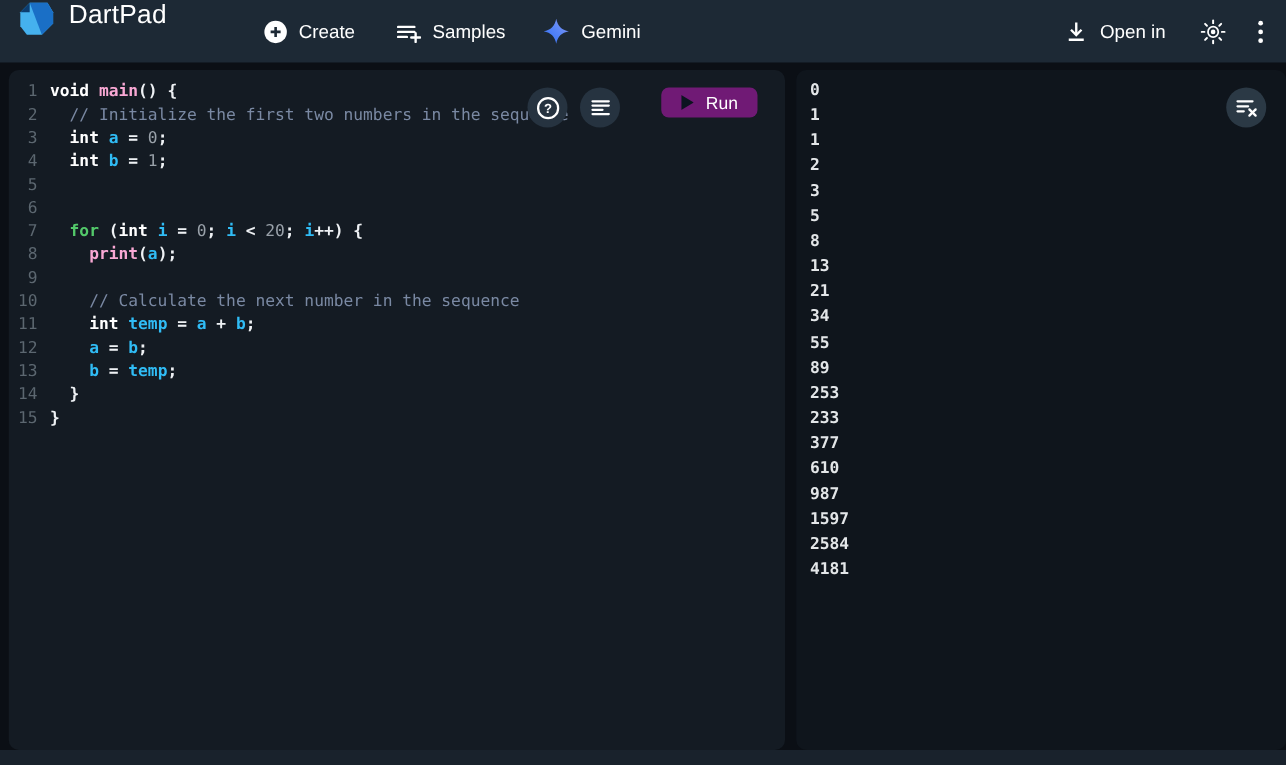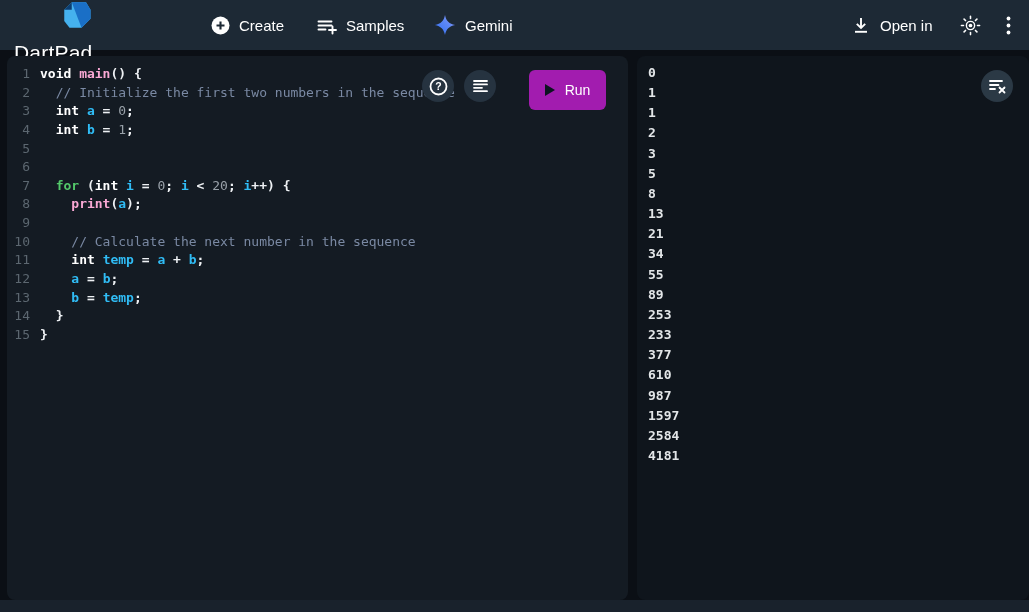--- a/index.html
+++ b/index.html
@@ -11,21 +11,21 @@
     overflow: hidden;
     font-family: "Liberation Sans", sans-serif;
   }
 
   
   .navbar {
     position: absolute; left:0; top:0;
     width: 1029px; height: 50px;
     background: #1d2935;
   }
-  .brand { position:absolute; left:14px; top:0; height:50px; display:flex; align-items:flex-end; gap:11px;flex-direction:column; }
+  .brand { position:absolute; left:14px; top:0; height:50px; display:flex; align-items:flex-start; gap:11px; }
   .brand-title { color:#ffffff; font-size:21px; font-weight:500; letter-spacing:.2px; }
   .nav-btn {
     position:absolute; top:0; height:50px;
     display:flex; align-items:center; gap:9px;
     color:#ffffff; font-size:15px; font-weight:500; cursor:pointer;
     background:none; border:none; padding:0;
     font-family:"Liberation Sans",sans-serif;
   }
   #btn-create  { left:211px; }
   #btn-samples { left:316px; }
@@ -82,22 +82,22 @@
   
   .float-chip {
     position:absolute; width:32px; height:32px; border-radius:50%;
     background:#263340; border:none; cursor:pointer;
     display:flex; align-items:center; justify-content:center; padding:0;
   }
   #chip-help   { left:422px; top:70px; }
   #chip-format { left:464px; top:70px; }
   #chip-clear  { left:981px; top:70px; background:#2b3945; }
   #run-btn {
-    position:absolute; left:529px; top:70px; width:77px; height:40px;
-    background:#a21caf; border:none; border-radius:6px; cursor:pointer;
+    position:absolute; left:529px; top:70px; width:77px; height:24px;
+    background:#701a75; border:none; border-radius:6px; cursor:pointer;
     display:flex; align-items:center; justify-content:center; gap:10px;
     color:#ffffff; font-size:14px; font-weight:500;
     font-family:"Liberation Sans",sans-serif;
   }
 </style>
 </head>
 <body>
 
 <header class="navbar">
   <div class="brand">

